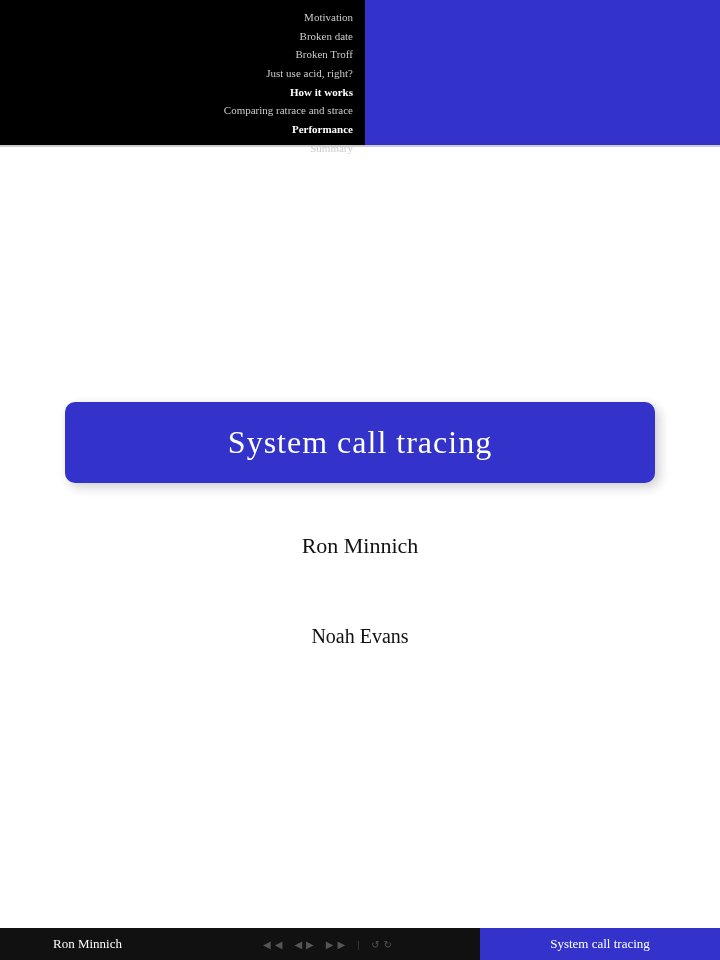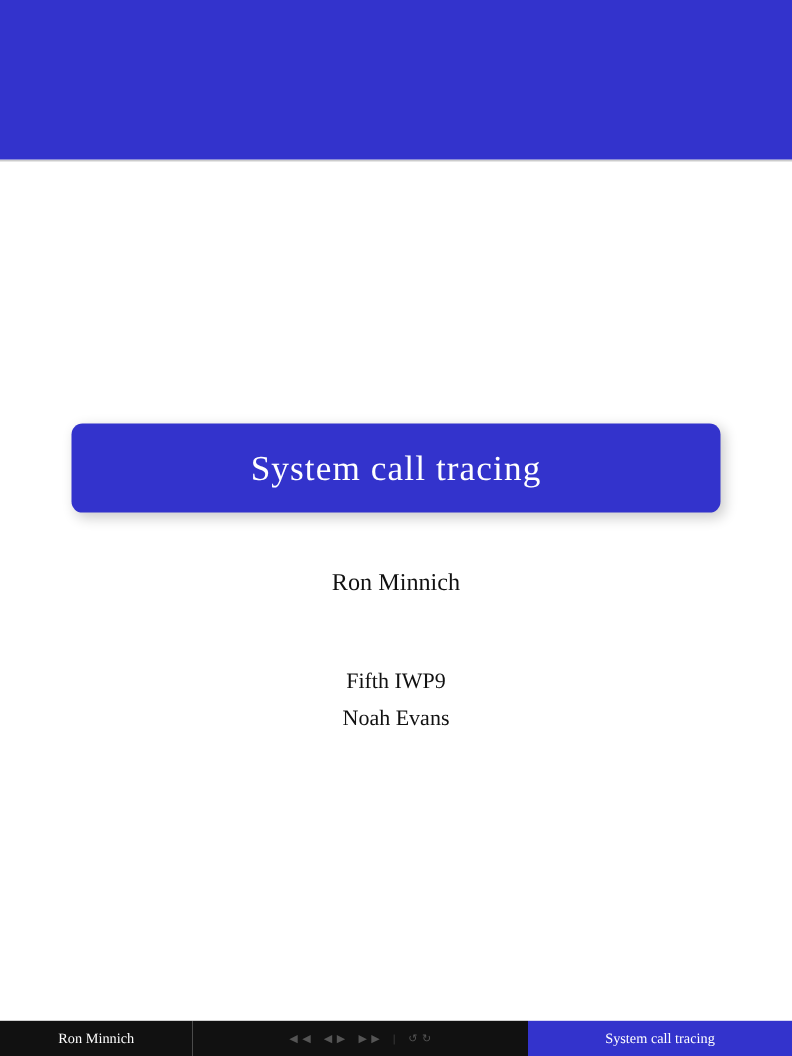--- a/index.html
+++ b/index.html
@@ -145,34 +145,43 @@
     .divider {
       width: 720px;
       height: 2px;
       background: #cccccc;
     }
   </style>
 </head>
 <body>
 
 <div class="header">
+  <div class="header-nav">
+    <a href="#">Motivation</a>
+    <a href="#">Broken date</a>
+    <a href="#">Broken Troff</a>
+    <a href="#">Just use acid, right?</a>
+    <a href="#" class="active">How it works</a>
+    <a href="#">Comparing ratrace and strace</a>
+    <a href="#" class="active">Performance</a>
+    <a href="#">Summary</a>
+  </div>
   <div class="header-blue"></div>
 </div>
 
 <div class="divider"></div>
 
 <div class="main-content">
   <div class="title-box">
     <h1>System call tracing</h1>
   </div>
 
   <div class="author">Ron Minnich</div>
 
   <div class="conference">
-    <div>Fifth IWP9</div>
     <div>Noah Evans</div>
   </div>
 </div>
 
 <div class="bottom-footer">
   <div class="footer-name">
     <span>Ron Minnich</span>
   </div>
   <div class="footer-nav-controls">
     <span class="ctrl-symbol">◀</span>

